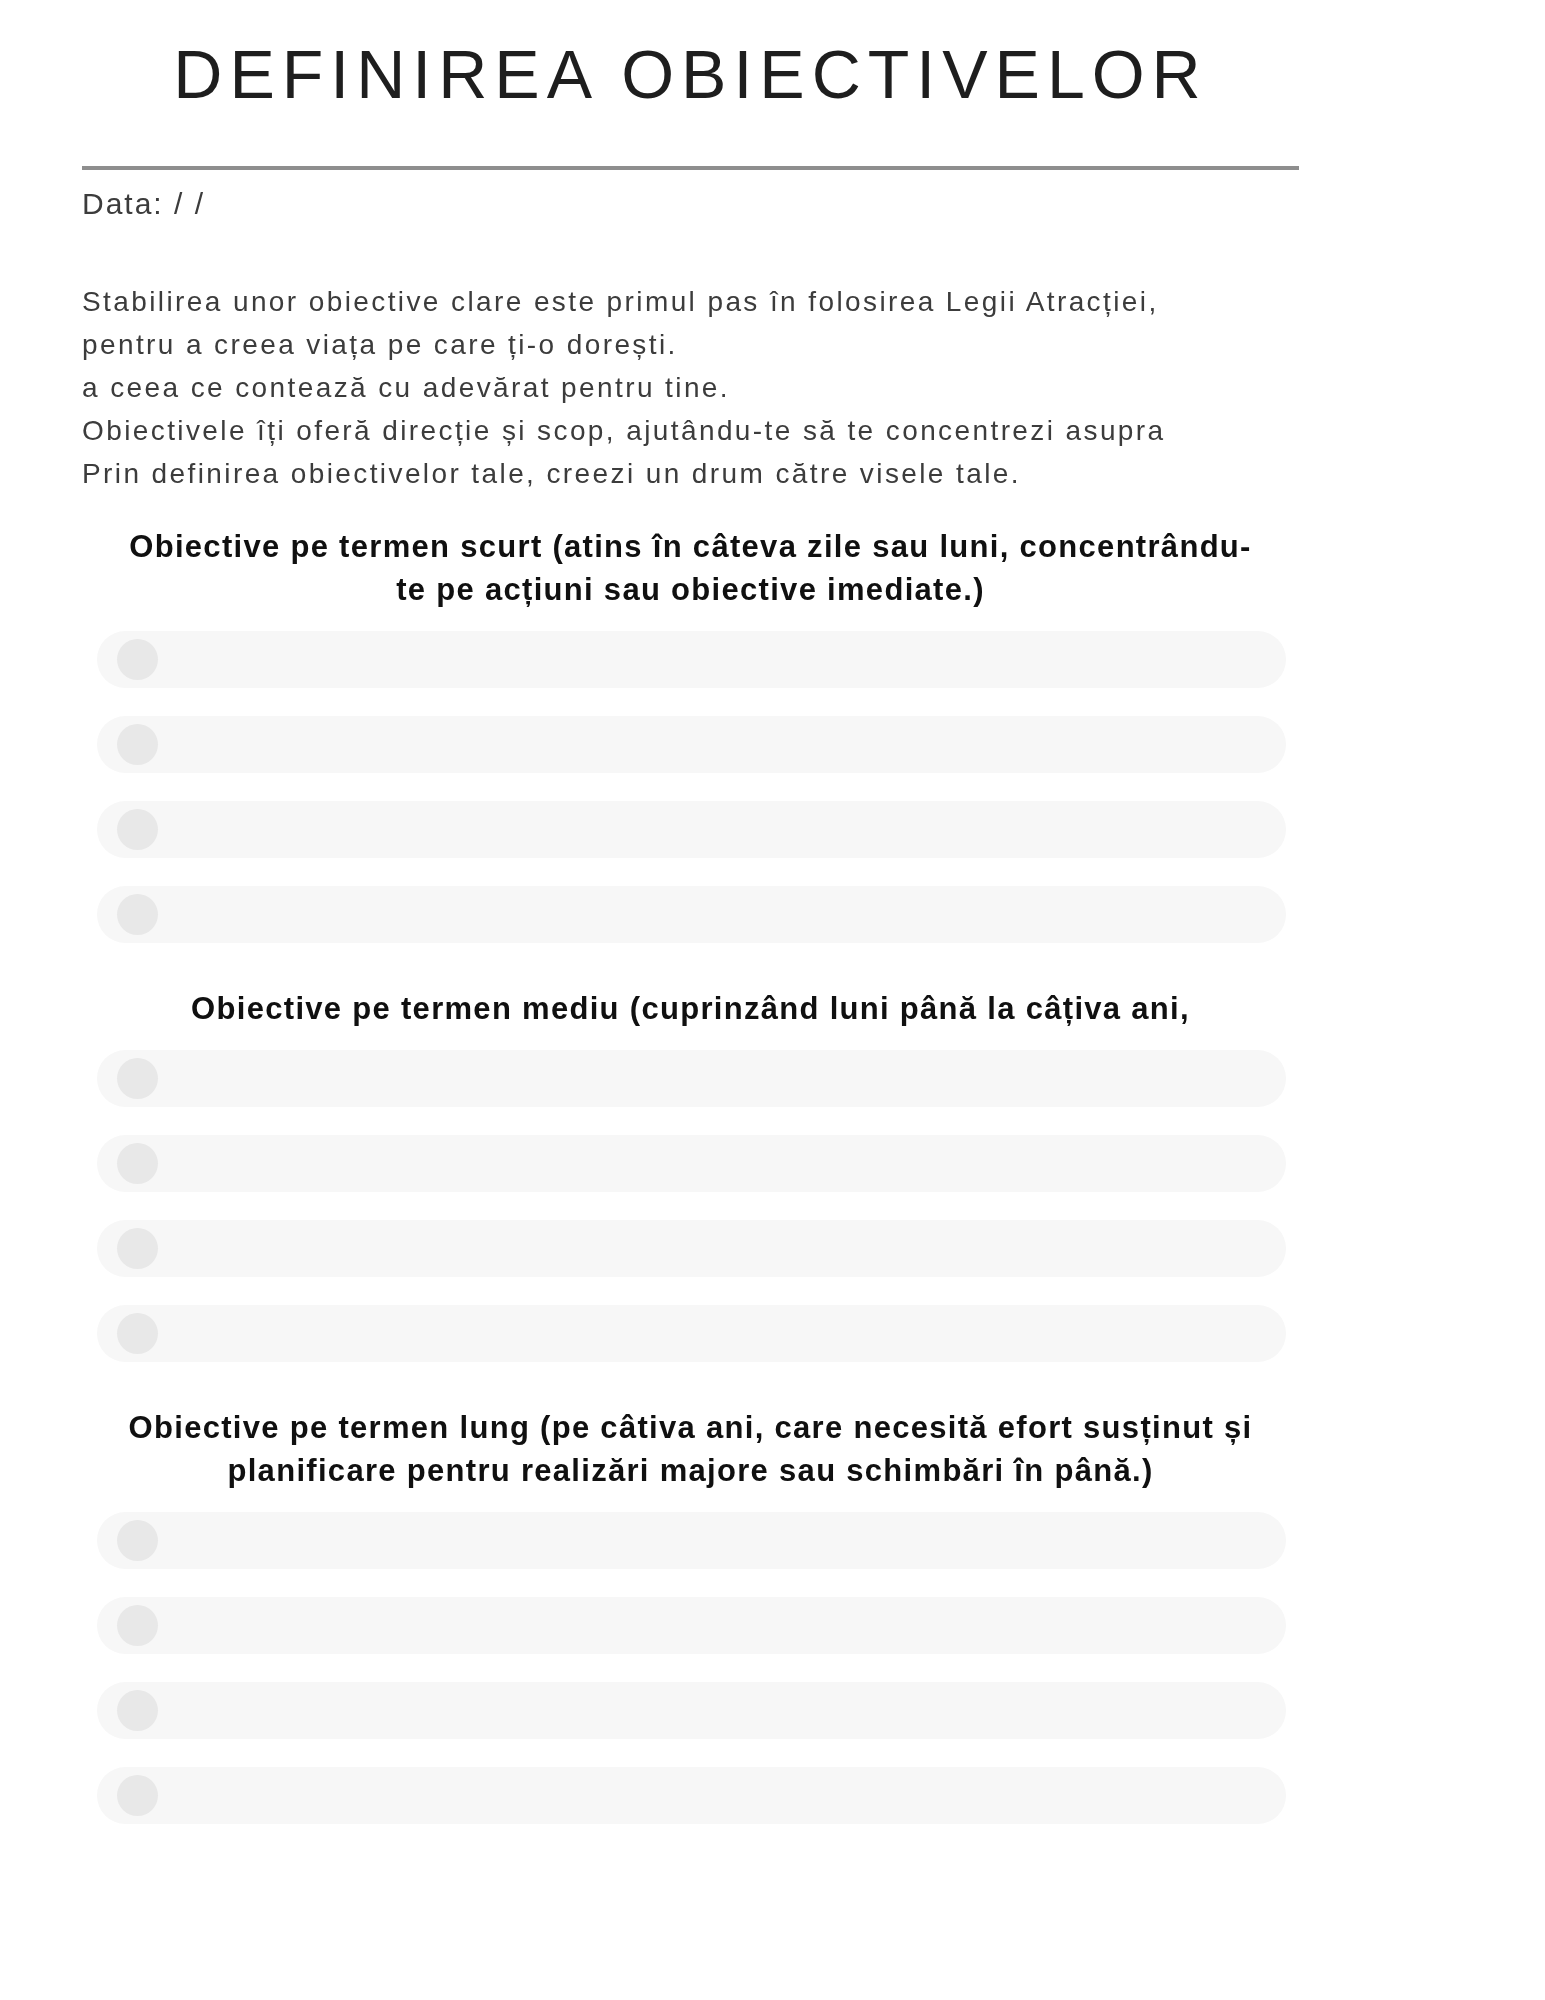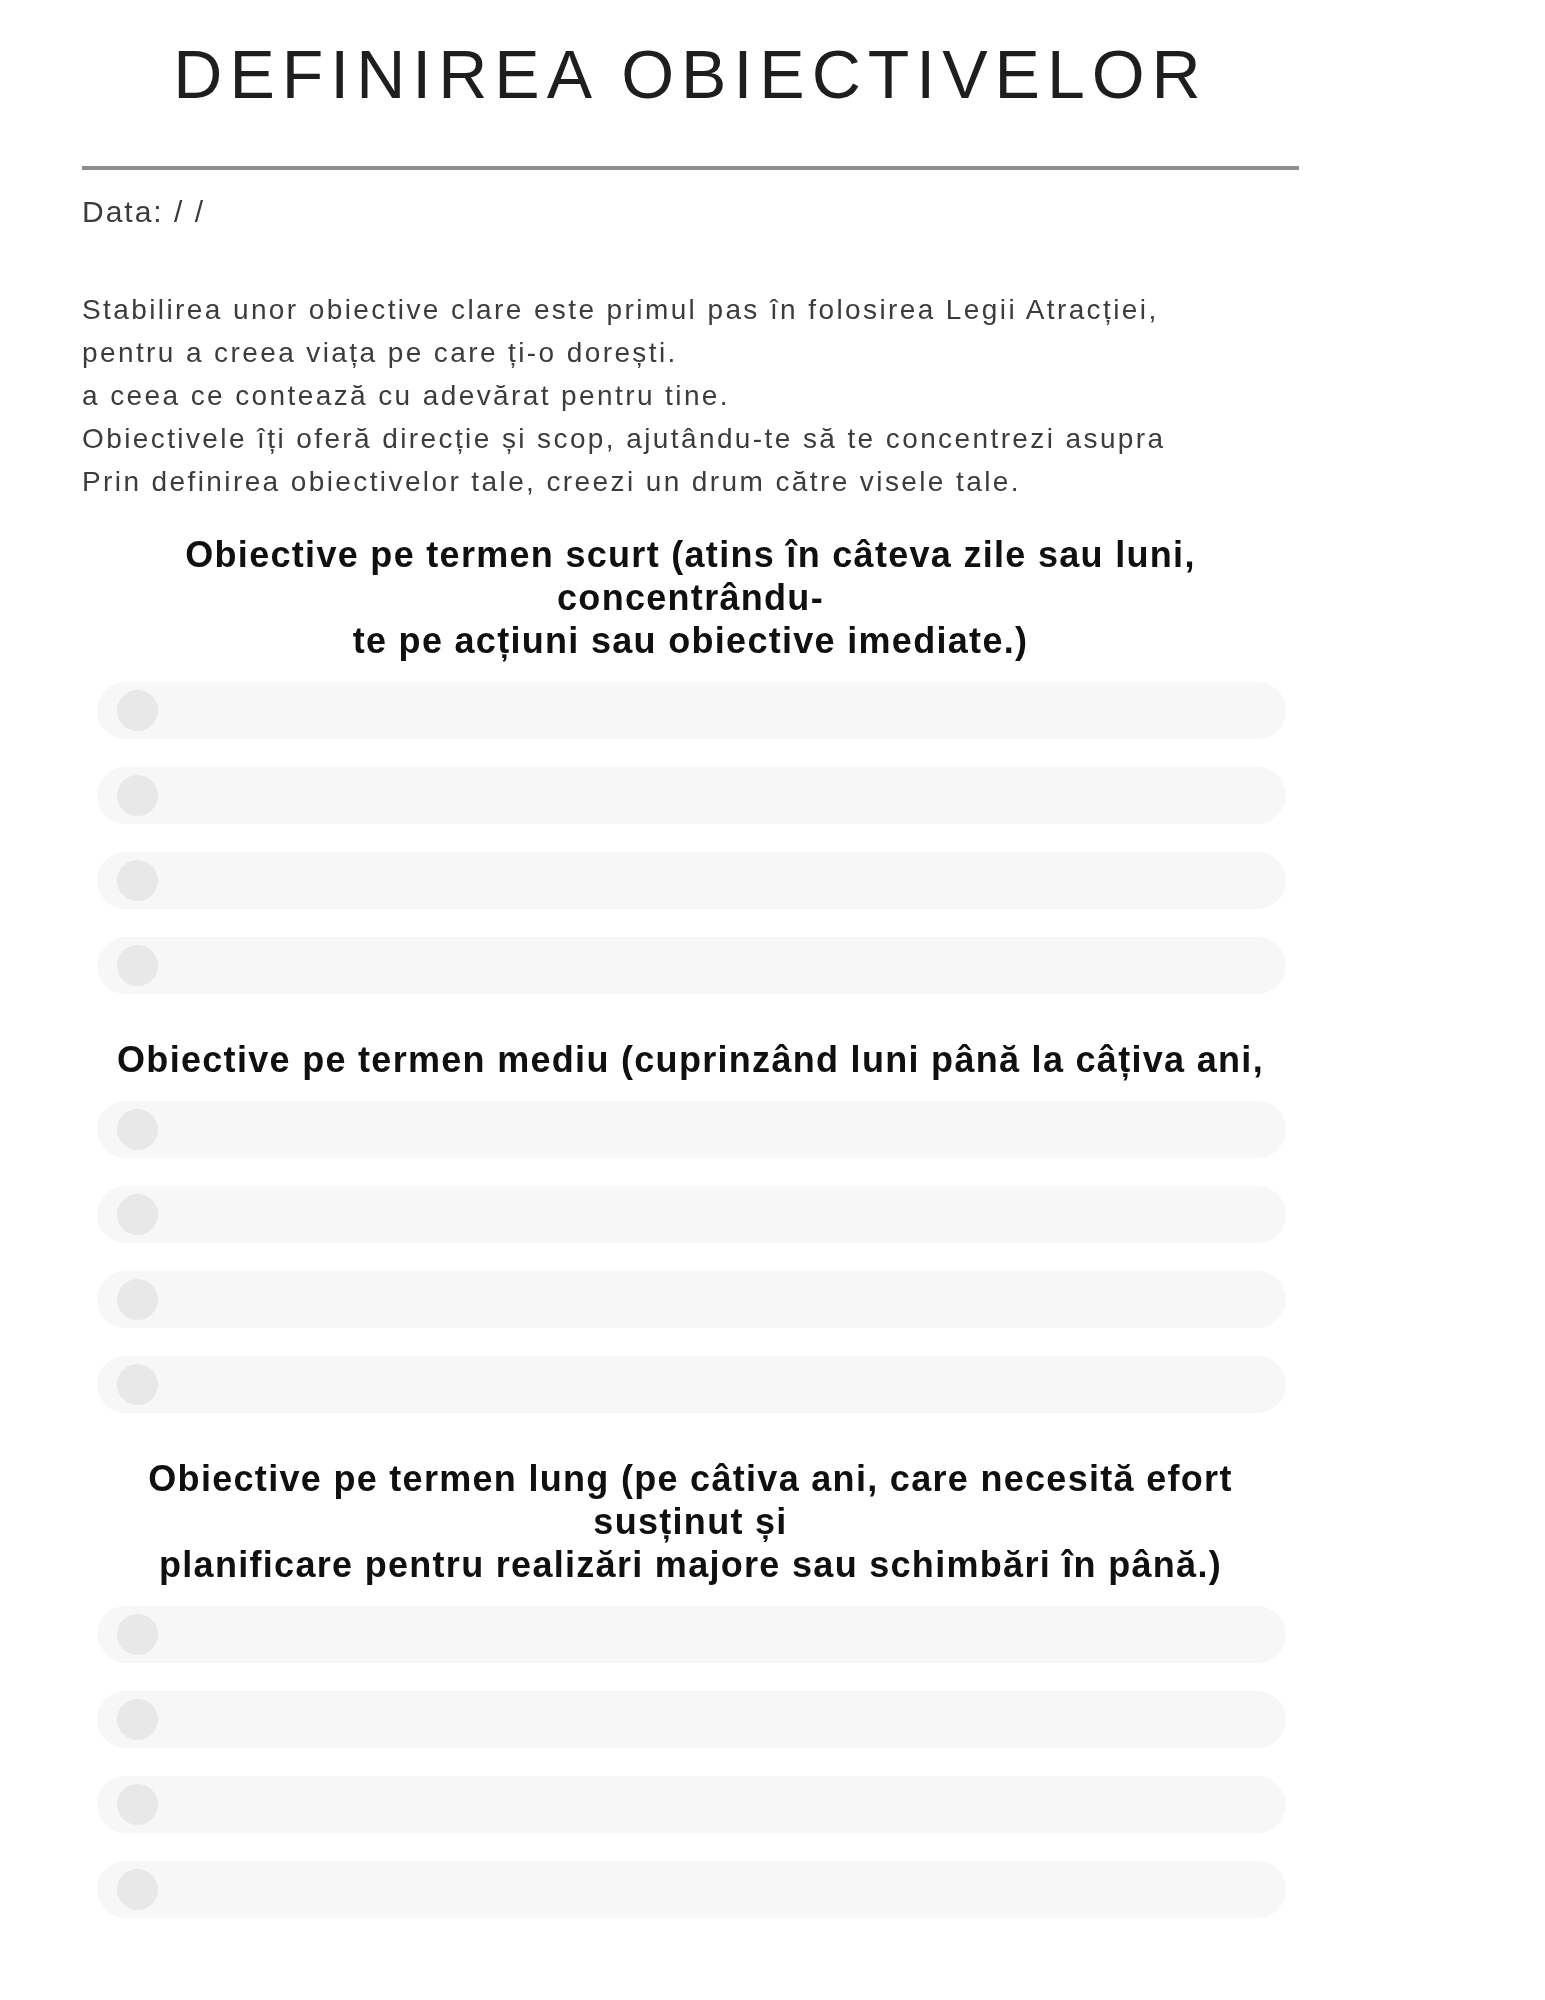--- a/index.html
+++ b/index.html
@@ -22,37 +22,37 @@
     line-height:76px;
     color:#1e1e1e;
   }
   .rule{
     margin-top:54px;
     height:4px;
     width:100%;
     background:#8e8e8e;
   }
   .date{
-    margin-top:24px;
+    margin-top:16px;
     font-size:30px;
     letter-spacing:2px;
     line-height:36px;
     color:#3c3c3c;
   }
   .intro{
     margin-top:58px;
     font-size:28px;
     letter-spacing:2.4px;
     color:#3c3c3c;
   }
   .intro-line{line-height:43px;white-space:nowrap;}
   .obj-heading{
     margin:44px 0 0 0;
     text-align:center;
-    font-size:36px;
+    font-size:31px;
     font-weight:bold;
     letter-spacing:1.3px;
     color:#101010;
   }
   .obj-heading.first{margin-top:30px;}
   .hline{display:block;line-height:43px;}
   .rows{margin-top:20px;}
   .row{
     height:57px;
     margin:0 13px 28px 15px;

